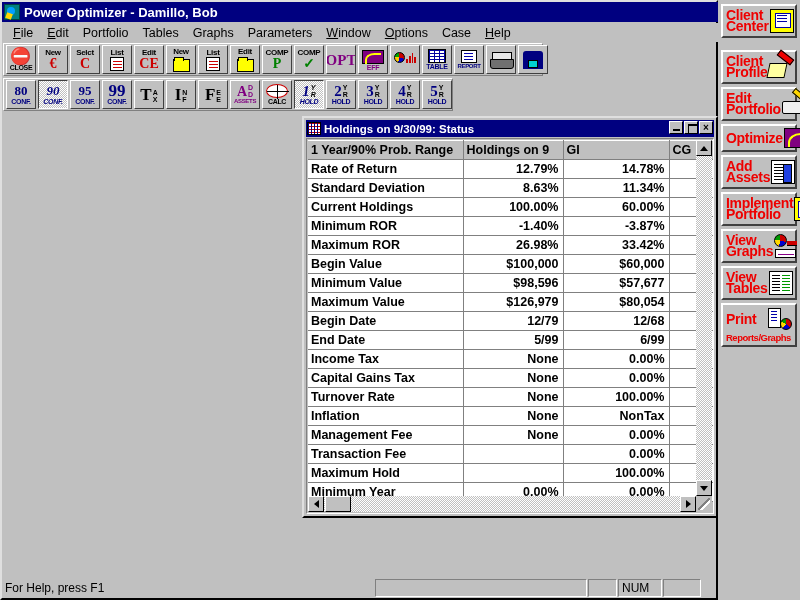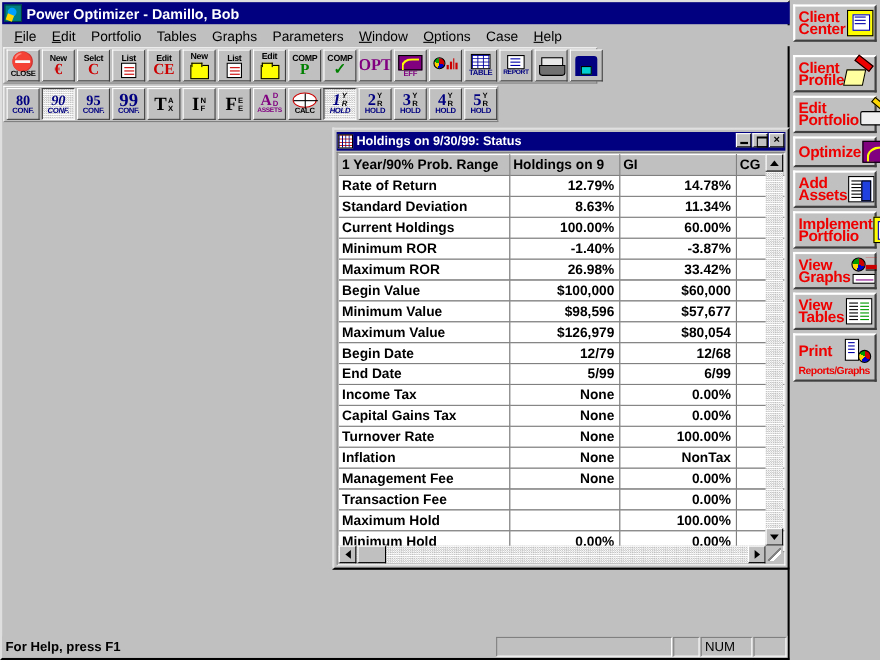--- a/index.html
+++ b/index.html
@@ -278,24 +278,24 @@
   .sb-pane {
     height: 18px;
     border-top: 1px solid #808080;
     border-left: 1px solid #808080;
     border-right: 1px solid #ffffff;
     border-bottom: 1px solid #ffffff;
     font-size: 12px; color: #000;
     display: flex; align-items: center; padding: 0 3px;
     margin-right: 1px;
   }
-  #sb-help { flex: none; width: 448px; border: none; font-weight: bold; }
+  #sb-help { flex: none; width: 372px; border: none; }
   #sb-p1 { width: 212px; }
   #sb-p2 { width: 29px; }
-  #sb-p3 { width: 60px; text-align: right; }
+  #sb-p3 { width: 44px; text-align: right; }
   #sb-p4 { width: 38px; }
 
   
   #holdings {
     position: absolute;
     left: 302px; top: 116px;
     width: 416px; height: 402px;
     background: #c0c0c0;
     border-top: 2px solid #dfdfdf;
     border-left: 2px solid #dfdfdf;
@@ -771,21 +771,21 @@
               <td class="num">0.00%</td>
               <td class="num">0.</td>
             </tr>
             <tr>
               <td class="label">Maximum Hold</td>
               <td class="num"></td>
               <td class="num">100.00%</td>
               <td class="num">100.</td>
             </tr>
             <tr>
-              <td class="label">Minimum Hold</td>
+              <td class="label">Minimum Year</td>
               <td class="num">0.00%</td>
               <td class="num">0.00%</td>
               <td class="num">0.</td>
             </tr>
           </tbody>
       </table>
     </div>
 
     <div id="vscroll">
       <div class="sbArrow" style="top:0;left:0;">

